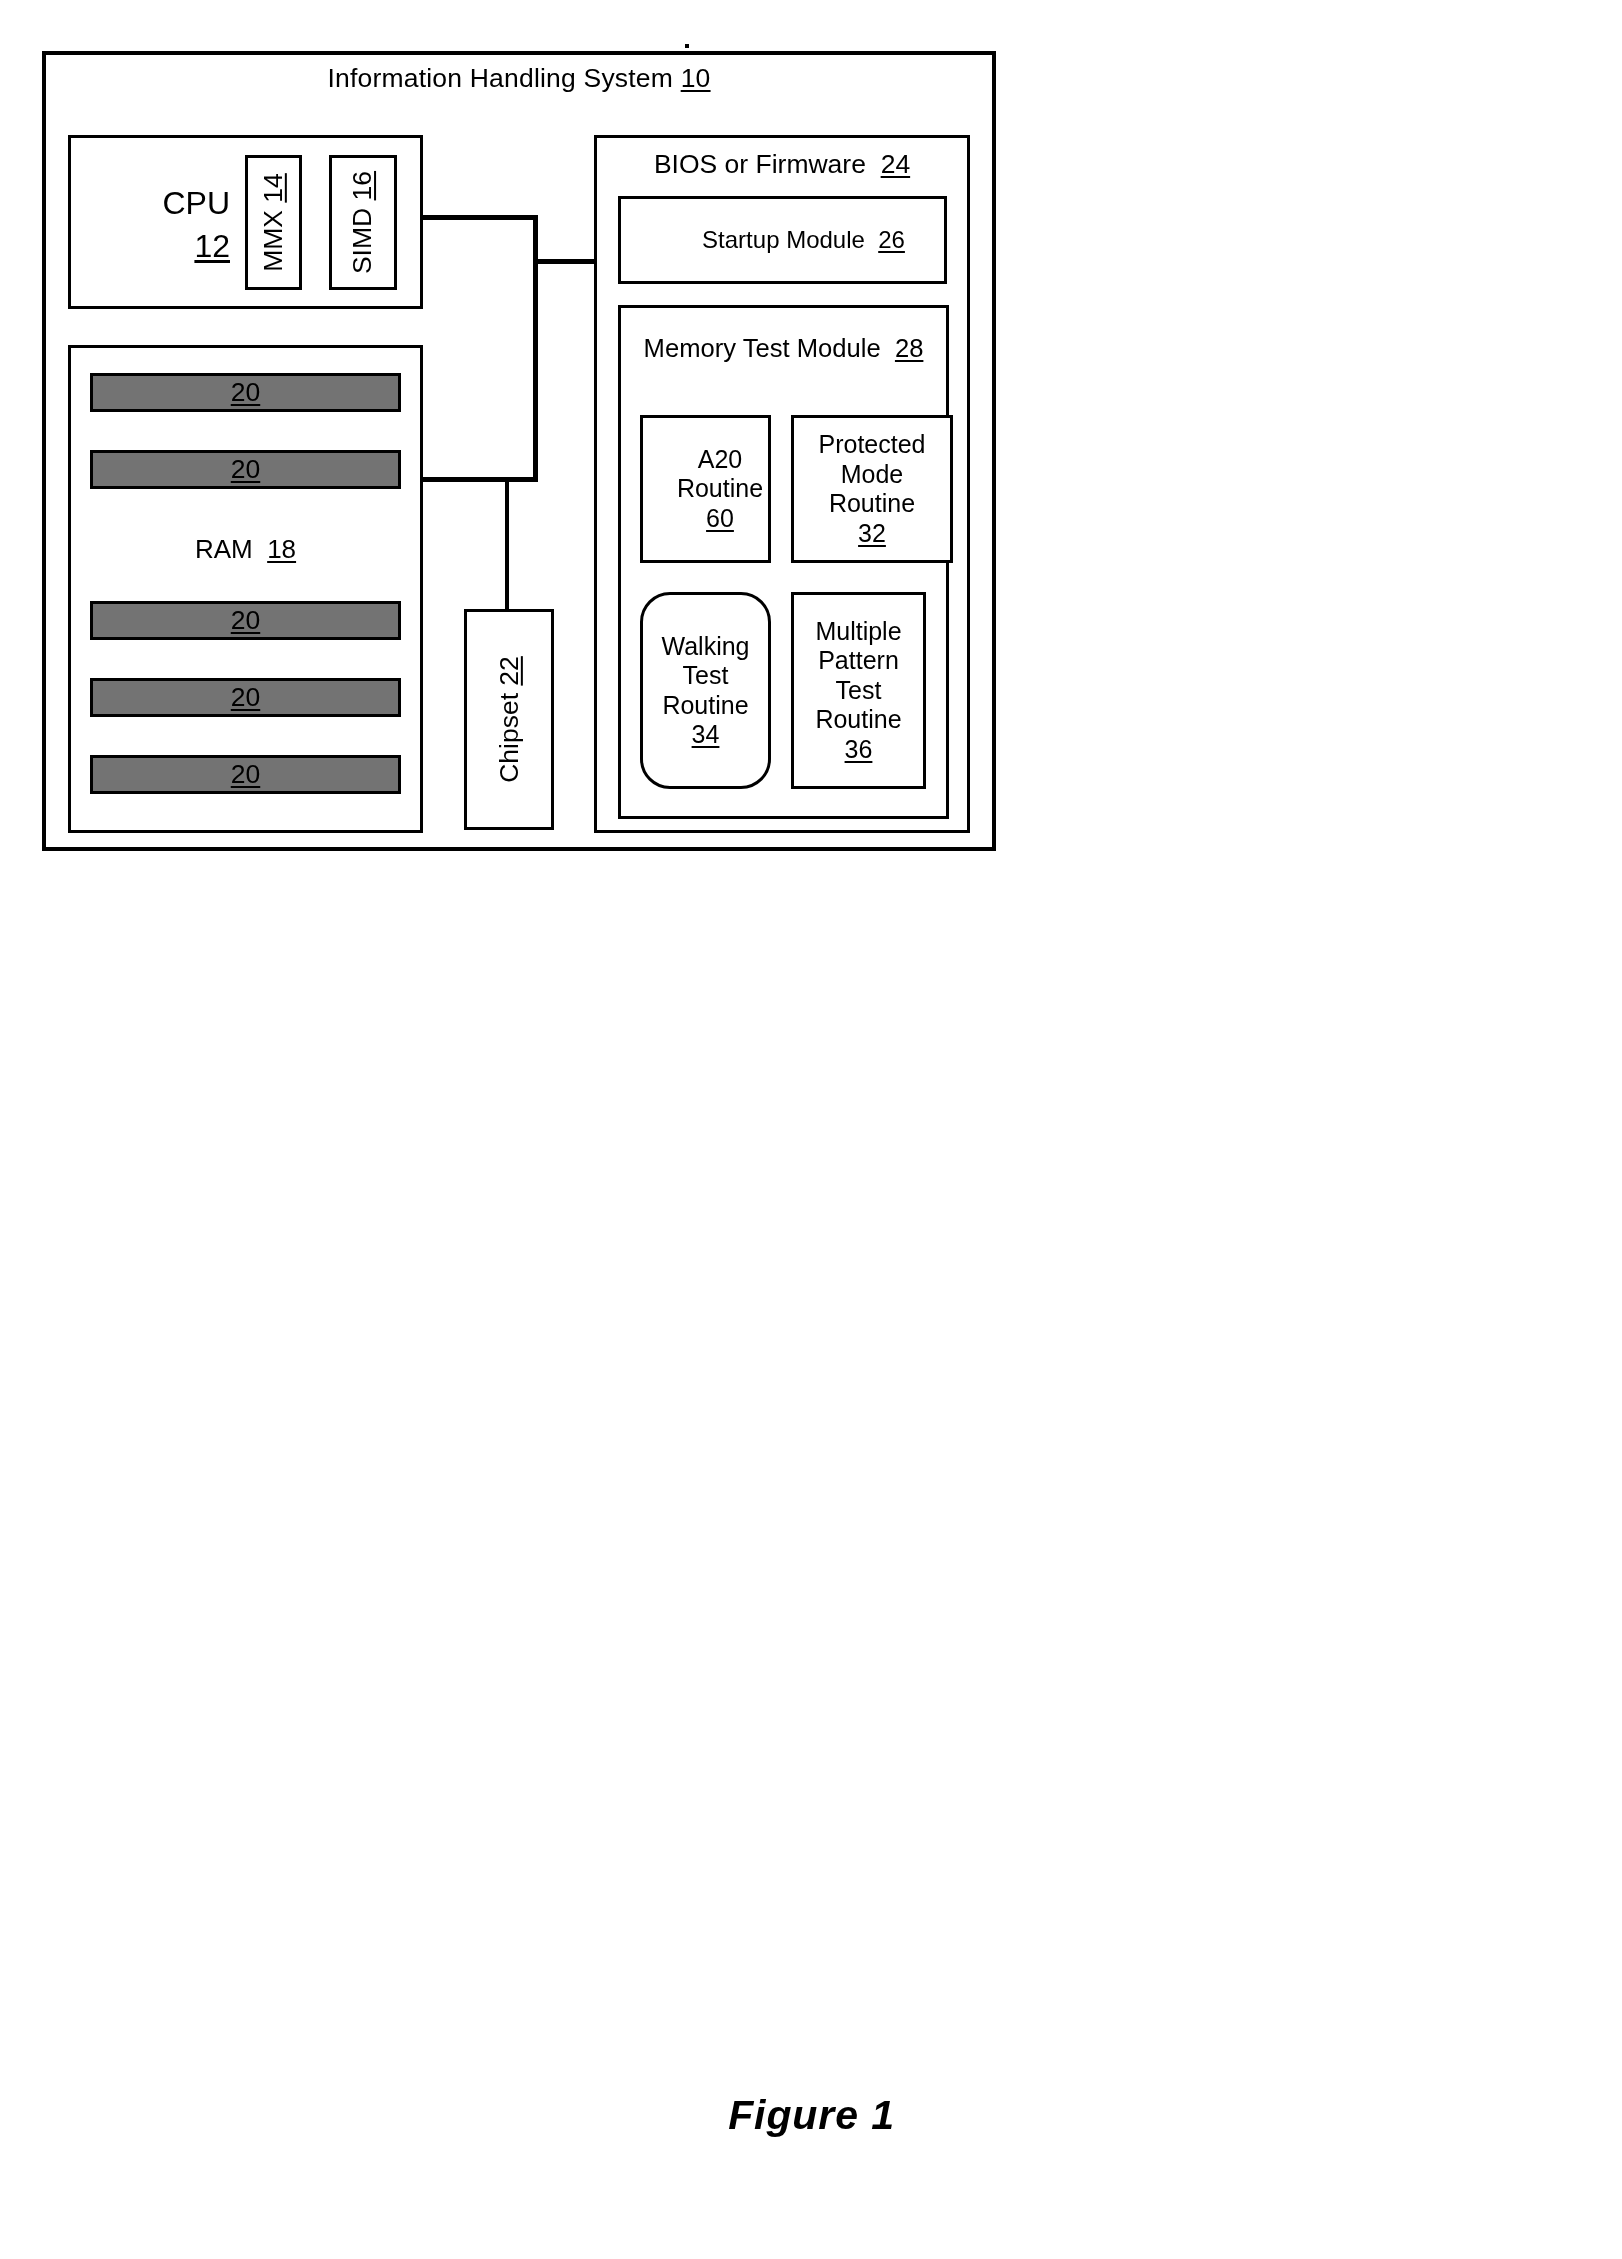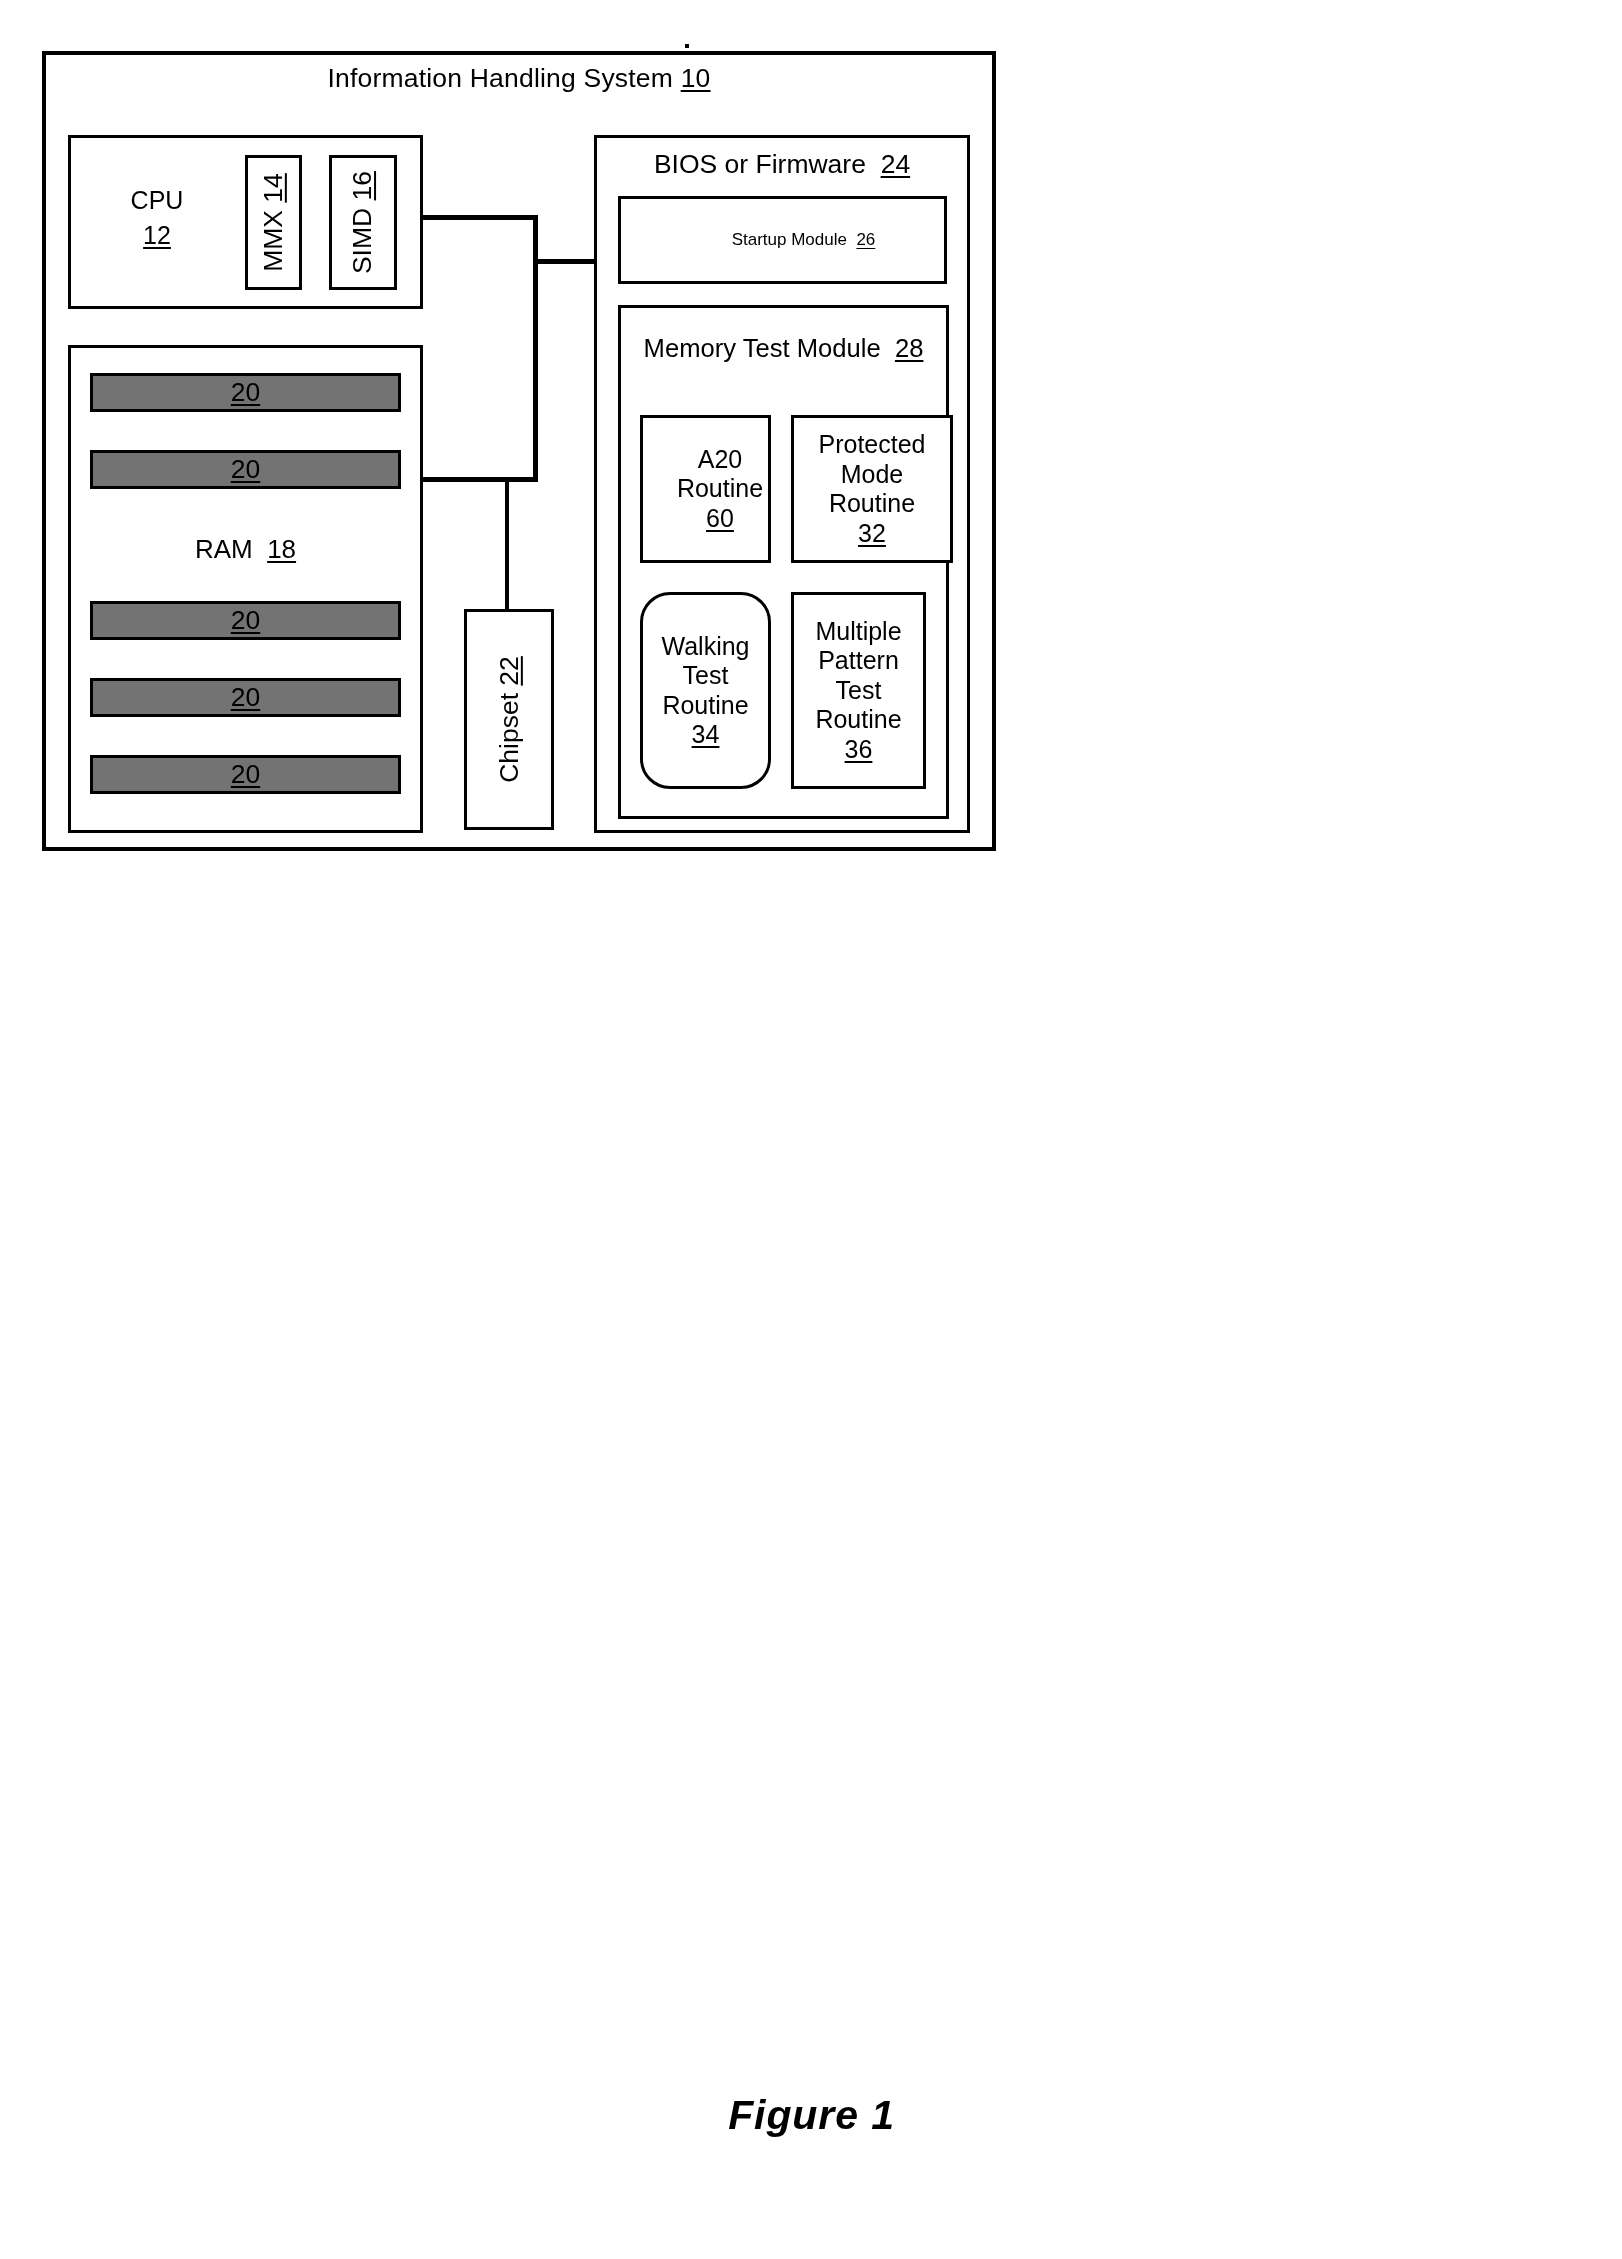--- a/index.html
+++ b/index.html
@@ -54,21 +54,22 @@
   .speck {
     position: absolute;
     width: 3.7px; height: 3.7px;
     background: #000;
   }
 
   
   #cpu-box { left: 68px; top: 135px; width: 355px; height: 174px; }
   #cpu-label {
     left: 84px; top: 186px; width: 146px;
-    font-size: 25px;
+    font-size: 32px;
+    text-align: right;
   }
   #cpu-label .n { display:block; margin-top: 7.3px; }
 
   .vbox {
     position: absolute;
     box-sizing: border-box;
     background: #ffffff;
     border: 3.7px solid #000000;
   }
   #mmx-box  { left: 245px; top: 155px; width: 57px; height: 135px; }
@@ -124,21 +125,21 @@
   
   #bios-box { left: 594px; top: 135px; width: 376px; height: 698px; }
   #bios-title {
     left: 594px; top: 150px; width: 376px;
     font-size: 26.5px;
   }
   #startup-box { left: 618px; top: 196px; width: 329px; height: 88px; }
   #startup-label {
     left: 618px; top: 196px; width: 371px; height: 88px;
     display: flex; align-items: center; justify-content: center;
-    font-size: 17px;
+    font-size: 24px;
     border-radius: 27px;
   }
 
   #mtm-box { left: 618px; top: 305px; width: 331px; height: 514px; }
   #mtm-title {
     left: 618px; top: 334px; width: 331px;
     font-size: 25.6px;
   }
 
   .routine-box {

